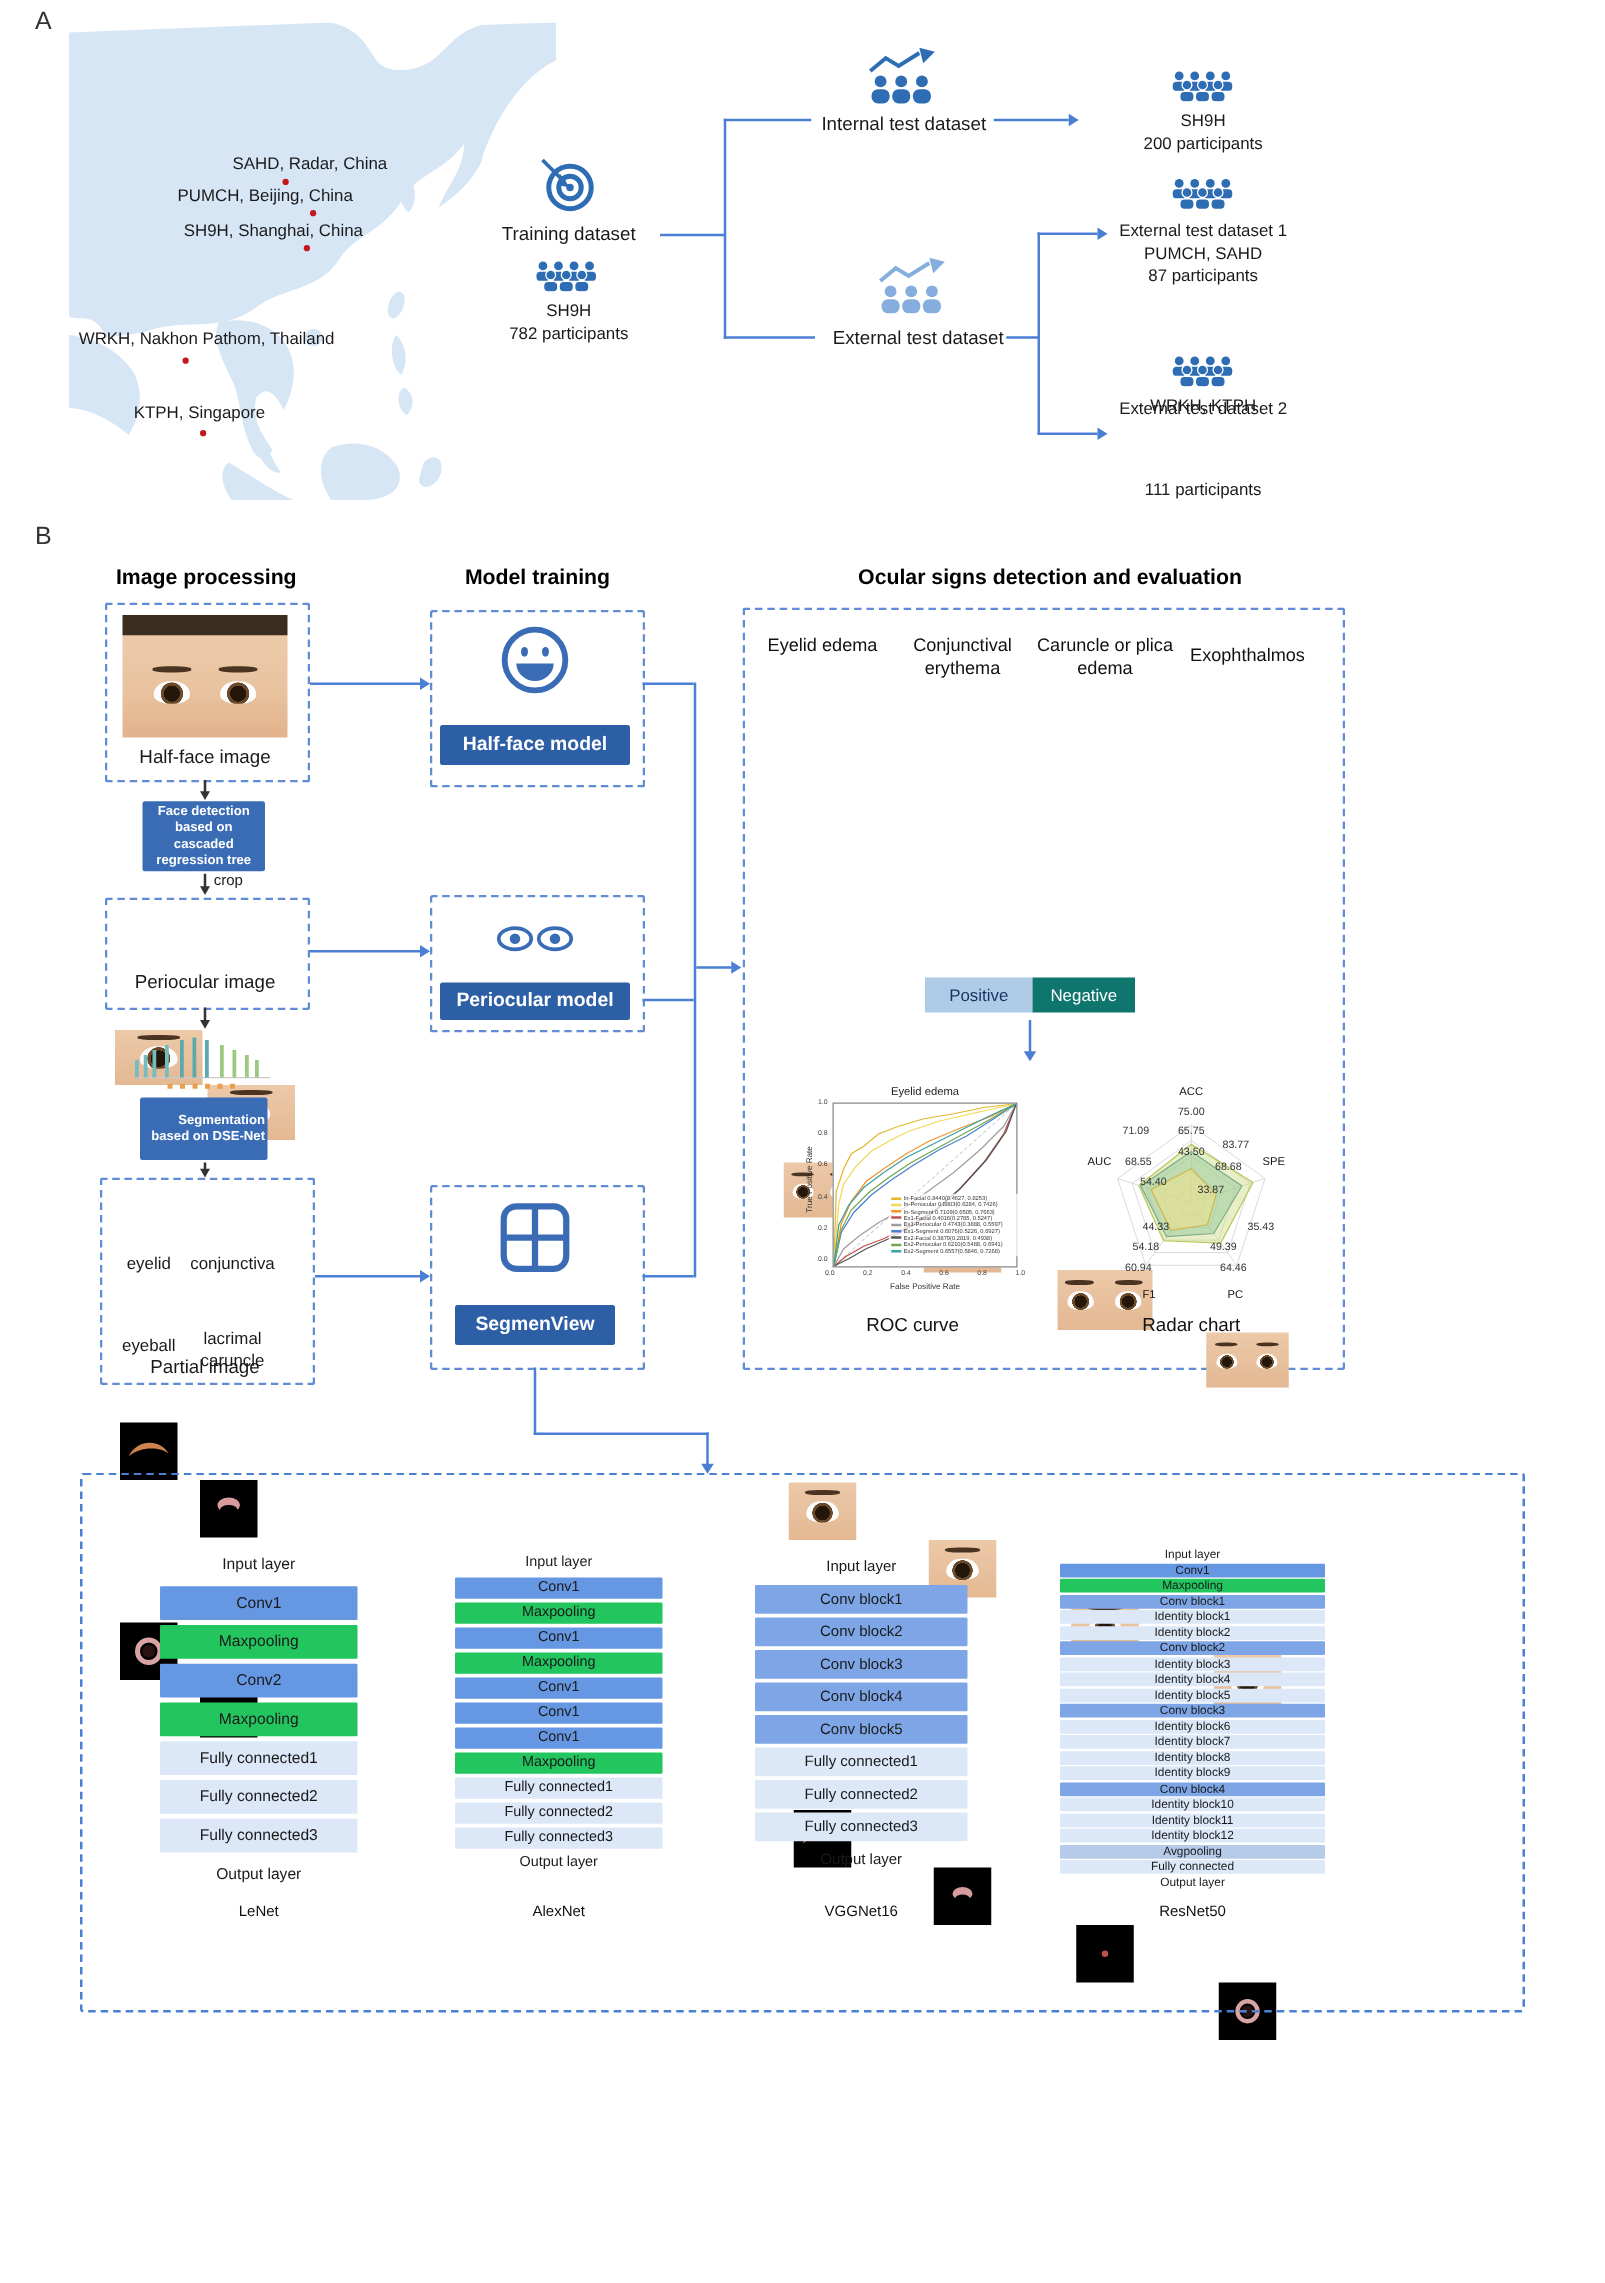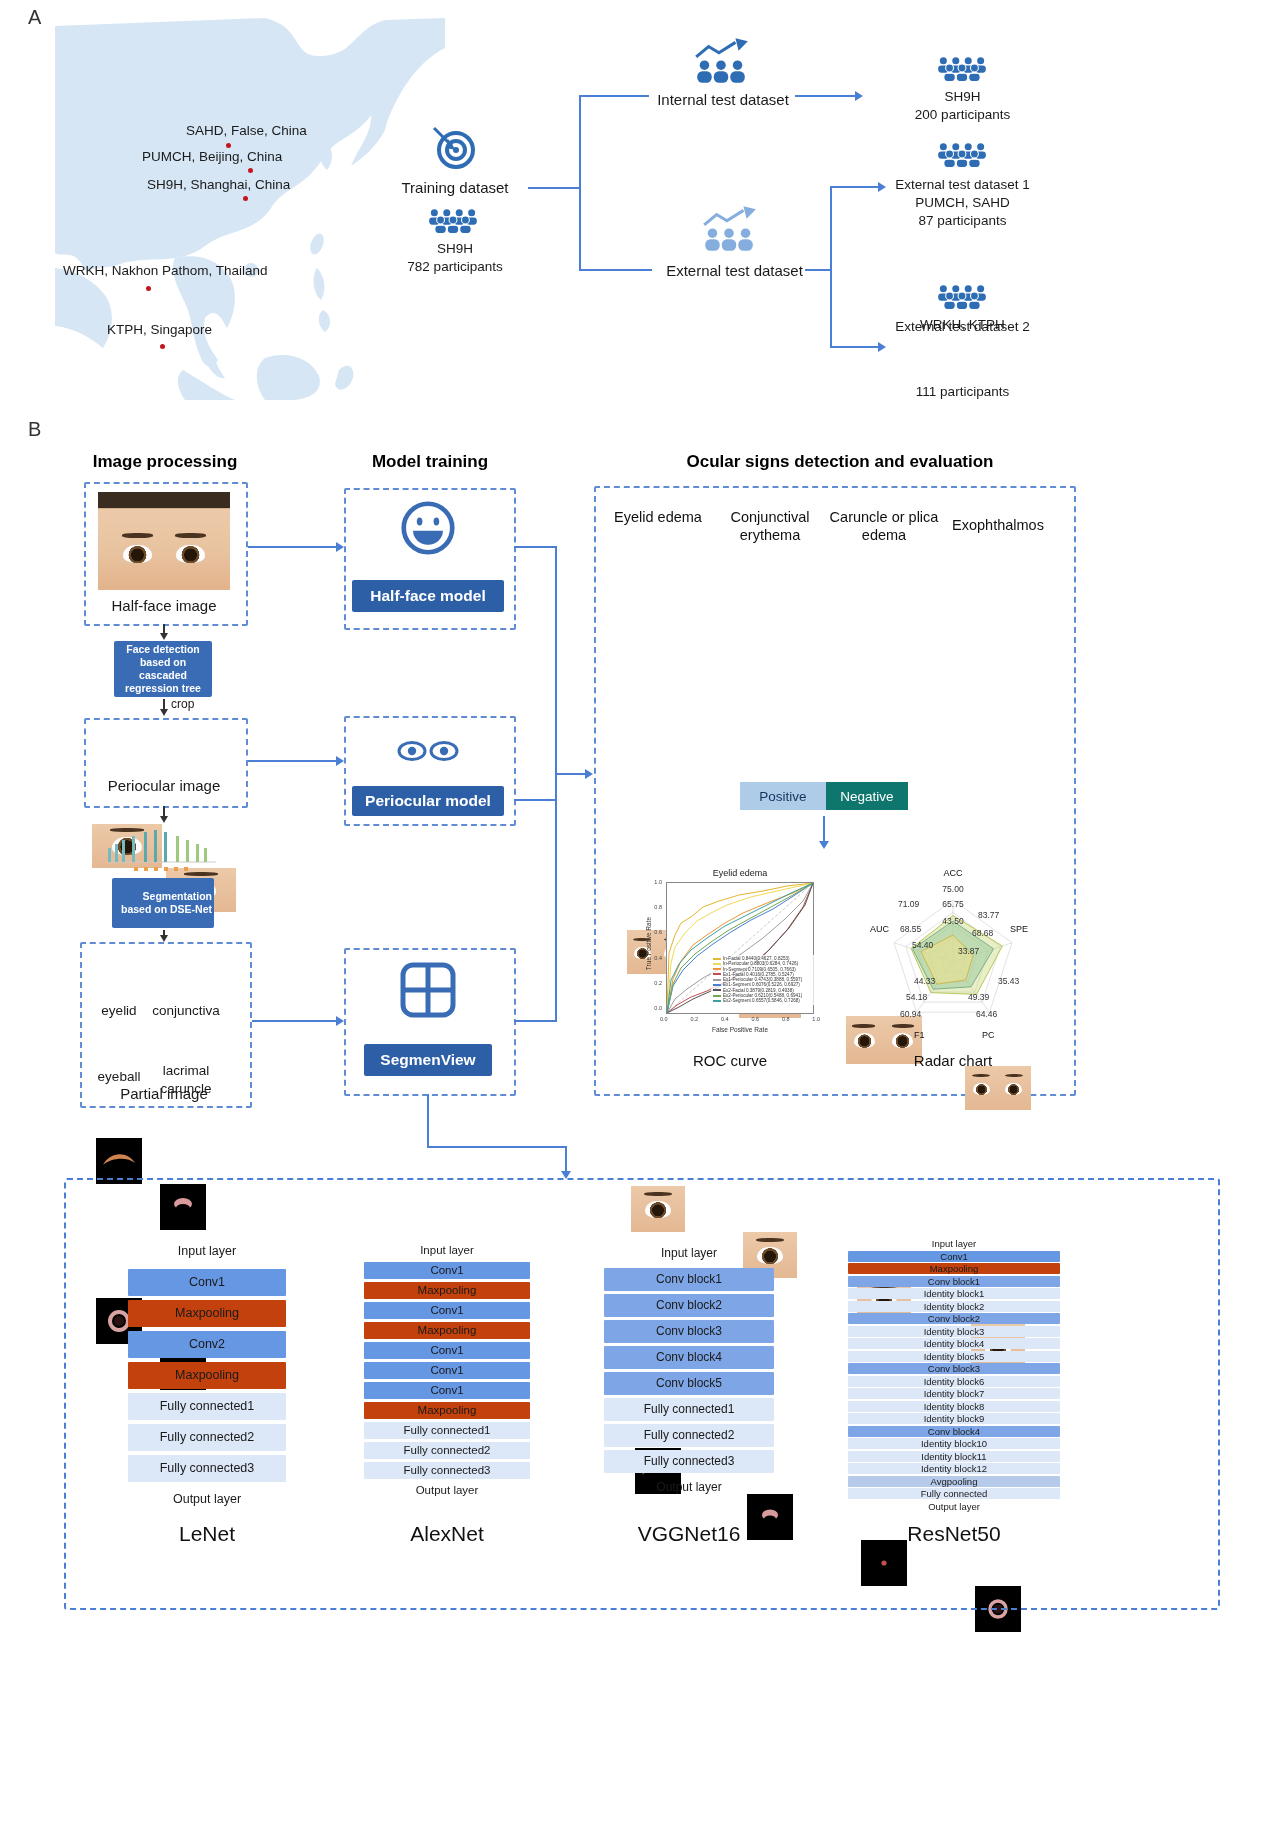--- a/index.html
+++ b/index.html
@@ -49,26 +49,26 @@
   .caption{font-size:15px;color:#111;}
   
   .net-col{position:absolute;}
   .layer{border-radius:1px;text-align:center;color:#1a1a1a;box-sizing:border-box;}
   .col-lenet .layer{height:27px;line-height:27px;margin-bottom:4px;font-size:12.5px;}
   .col-alex  .layer{height:17px;line-height:17px;margin-bottom:3px;font-size:11.5px;}
   .col-vgg   .layer{height:23px;line-height:23px;margin-bottom:3px;font-size:12px;}
   .col-res   .layer{height:11px;line-height:11px;margin-bottom:1.5px;font-size:9.5px;}
   .layer.plain{background:transparent;}
   .layer.conv{background:#6697e3;}
-  .layer.pool{background:#c2410c;}
+  .layer.pool{background:#22c55e;}
   .layer.fc{background:#dce7f7;}
   .layer.convblock{background:#7ea6e6;}
   .layer.identity{background:#dce7f7;}
   .layer.avgpool{background:#b5cbe9;}
-  .netname{font-size:21px;color:#111;text-align:center;}
+  .netname{font-size:12px;color:#111;text-align:center;}
   .archtitle{font-size:19px;font-weight:bold;color:#000;text-align:center;}
   .signtitle{font-size:14.5px;line-height:1.25;color:#111;text-align:center;}
 </style>
 </head>
 <body>
 
 <div class="page">
 
   <div class="abs panel-label" style="left:28px;top:6px;">A</div>
 
@@ -83,21 +83,21 @@
       <path d="M150 320 C158 336 162 350 170 360 C162 362 154 352 148 338 Z"></path>
       <path d="M128 352 C145 362 165 376 180 382 L130 382 C122 370 120 358 128 352 Z"></path>
       <path d="M210 340 C232 332 256 340 264 358 C268 372 258 380 240 382 L210 382 C200 368 198 350 210 340 Z"></path>
       <path d="M284 352 C292 344 300 348 298 360 C294 372 282 376 280 366 Z"></path>
       <path d="M262 250 C270 258 272 272 266 282 C258 276 256 258 262 250 Z"></path>
       <path d="M268 292 C276 296 278 308 270 314 C262 308 262 296 268 292 Z"></path>
       <path d="M0 250 C20 252 40 262 52 280 C60 296 58 314 48 330 C36 320 20 310 0 308 Z"></path>
     </g>
   </svg>
 
-  <div class="abs t13" style="left:186px;top:122px;">SAHD, False, China</div>
+  <div class="abs t13" style="left:186px;top:122px;">SAHD, Radar, China</div>
   <div class="abs t13" style="left:142px;top:148px;">PUMCH, Beijing, China</div>
   <div class="abs t13" style="left:147px;top:176px;">SH9H, Shanghai, China</div>
   <div class="abs t13" style="left:63px;top:262px;">WRKH, Nakhon Pathom, Thailand</div>
   <div class="abs t13" style="left:107px;top:321px;">KTPH, Singapore</div>
   <div class="abs dot" style="left:226px;top:143px;"></div>
   <div class="abs dot" style="left:248px;top:168px;"></div>
   <div class="abs dot" style="left:243px;top:196px;"></div>
   <div class="abs dot" style="left:146px;top:286px;"></div>
   <div class="abs dot" style="left:160px;top:344px;"></div>
 

